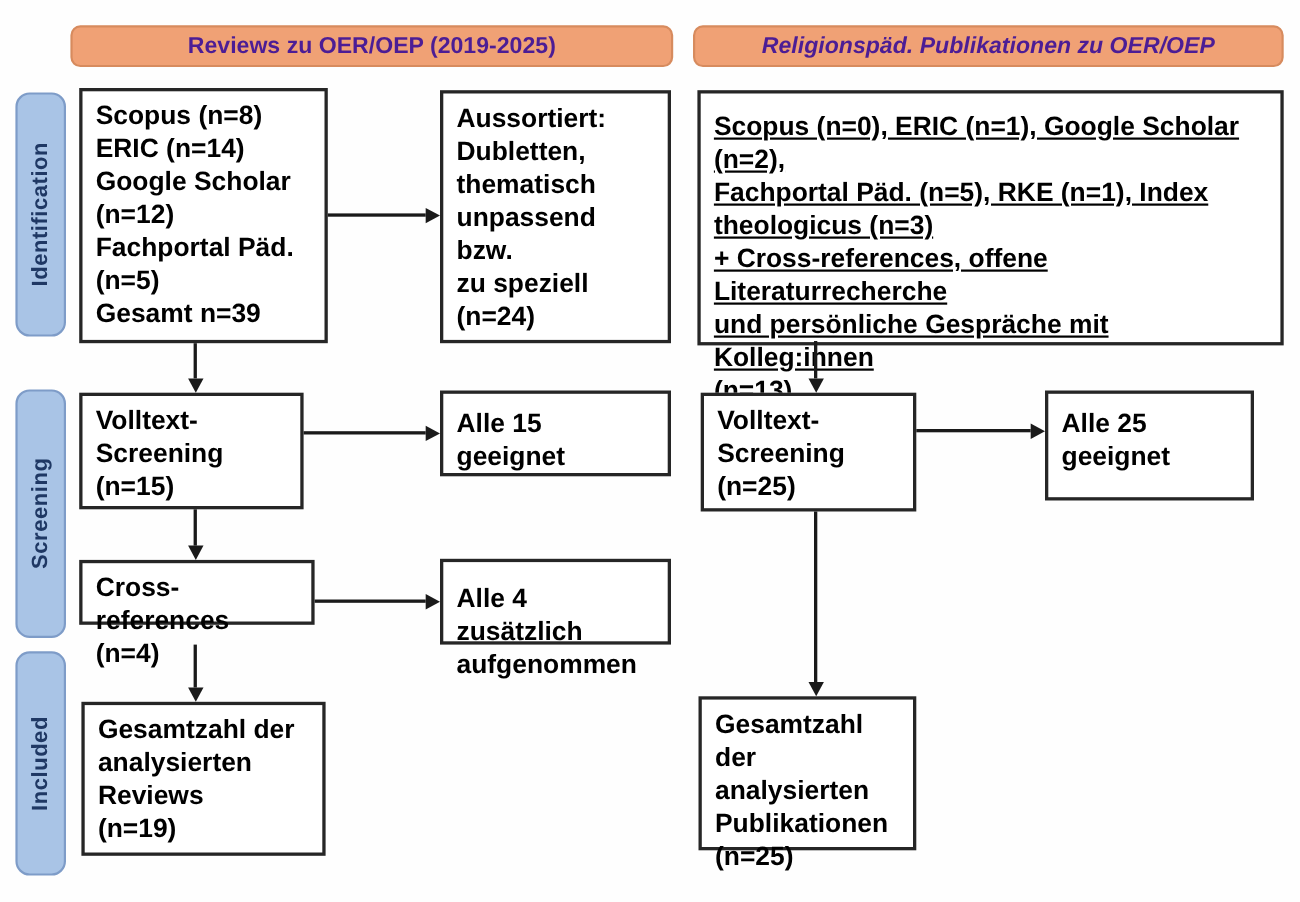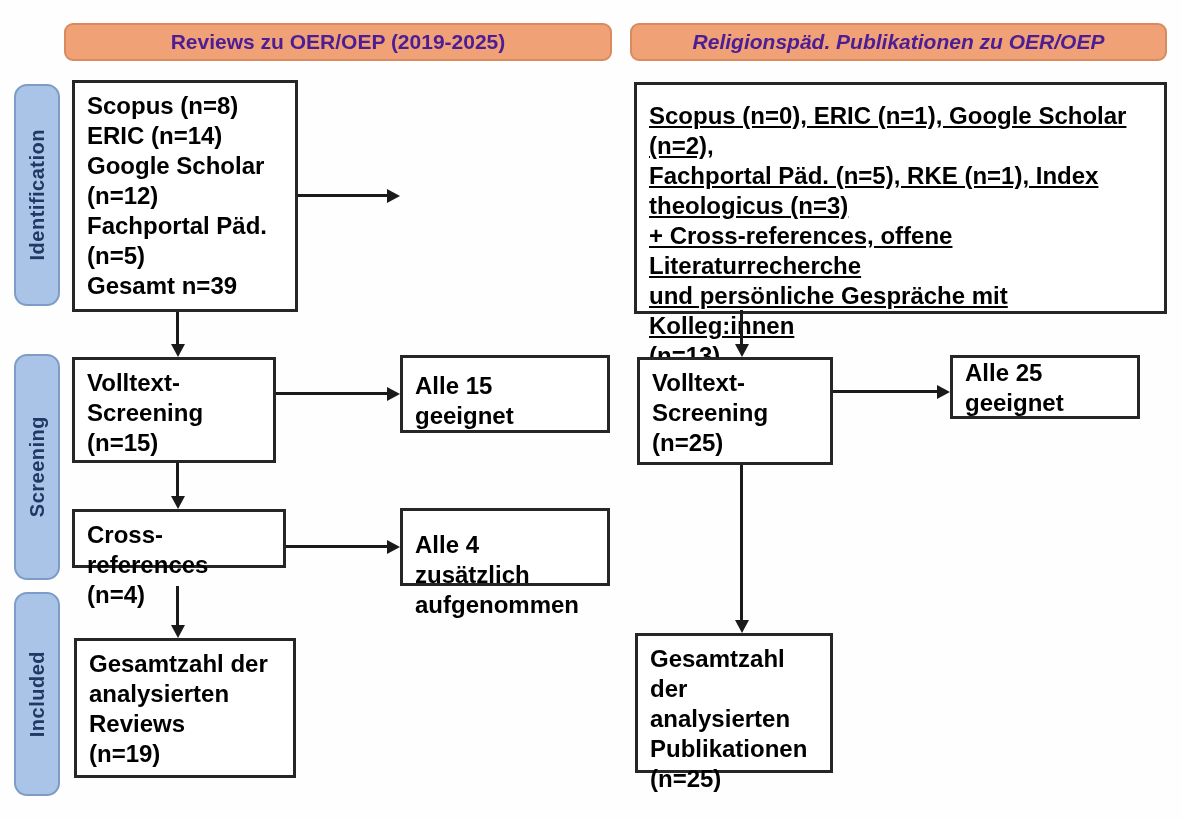--- a/index.html
+++ b/index.html
@@ -85,20 +85,26 @@
     <span class="vtext">Included</span>
   </div>
 
   <div class="nb" style="left:72px;top:80px;width:226px;height:232px;">Scopus (n=8)
 ERIC (n=14)
 Google Scholar
 (n=12)
 Fachportal Päd.
 (n=5)
 Gesamt n=39</div>
+  <div class="nb" style="left:400px;top:82px;width:210px;height:230px;">Aussortiert:
+Dubletten,
+thematisch
+unpassend bzw.
+zu speziell
+(n=24)</div>
   <div class="nb" style="left:72px;top:357px;width:204px;height:106px;">Volltext-
 Screening
 (n=15)</div>
   <div class="nb" style="left:400px;top:355px;width:210px;height:78px;padding-top:13px;">Alle 15 geeignet</div>
   <div class="nb" style="left:72px;top:509px;width:214px;height:59px;">Cross-references
 (n=4)</div>
   <div class="nb" style="left:400px;top:508px;width:210px;height:78px;padding-top:19px;">Alle 4 zusätzlich
 aufgenommen</div>
   <div class="nb" style="left:74px;top:638px;width:222px;height:140px;">Gesamtzahl der
 analysierten
@@ -108,21 +114,21 @@
   <div class="nb" style="left:634px;top:82px;width:533px;height:232px;padding-top:16px;text-decoration:underline;">Scopus (n=0), ERIC (n=1), Google Scholar (n=2),
 Fachportal Päd. (n=5), RKE (n=1), Index
 theologicus (n=3)
 + Cross-references, offene Literaturrecherche
 und persönliche Gespräche mit Kolleg:innen
 (n=13)
 Gesamt n=25</div>
   <div class="nb" style="left:637px;top:357px;width:196px;height:108px;">Volltext-
 Screening
 (n=25)</div>
-  <div class="nb" style="left:950px;top:355px;width:190px;height:64px;padding-top:0;">Alle 25 geeignet</div>
+  <div class="nb" style="left:950px;top:355px;width:190px;height:100px;padding-top:13px;">Alle 25 geeignet</div>
   <div class="nb" style="left:635px;top:633px;width:198px;height:140px;">Gesamtzahl der
 analysierten
 Publikationen
 (n=25)</div>
 
   <div class="arrow-r" style="left:298px;top:194px;width:89px;"></div>
   <div class="arrow-d" style="left:176px;top:312px;height:32px;"></div>
   <div class="arrow-r" style="left:276px;top:392px;width:111px;"></div>
   <div class="arrow-d" style="left:176px;top:463px;height:33px;"></div>
   <div class="arrow-r" style="left:286px;top:545px;width:101px;"></div>

